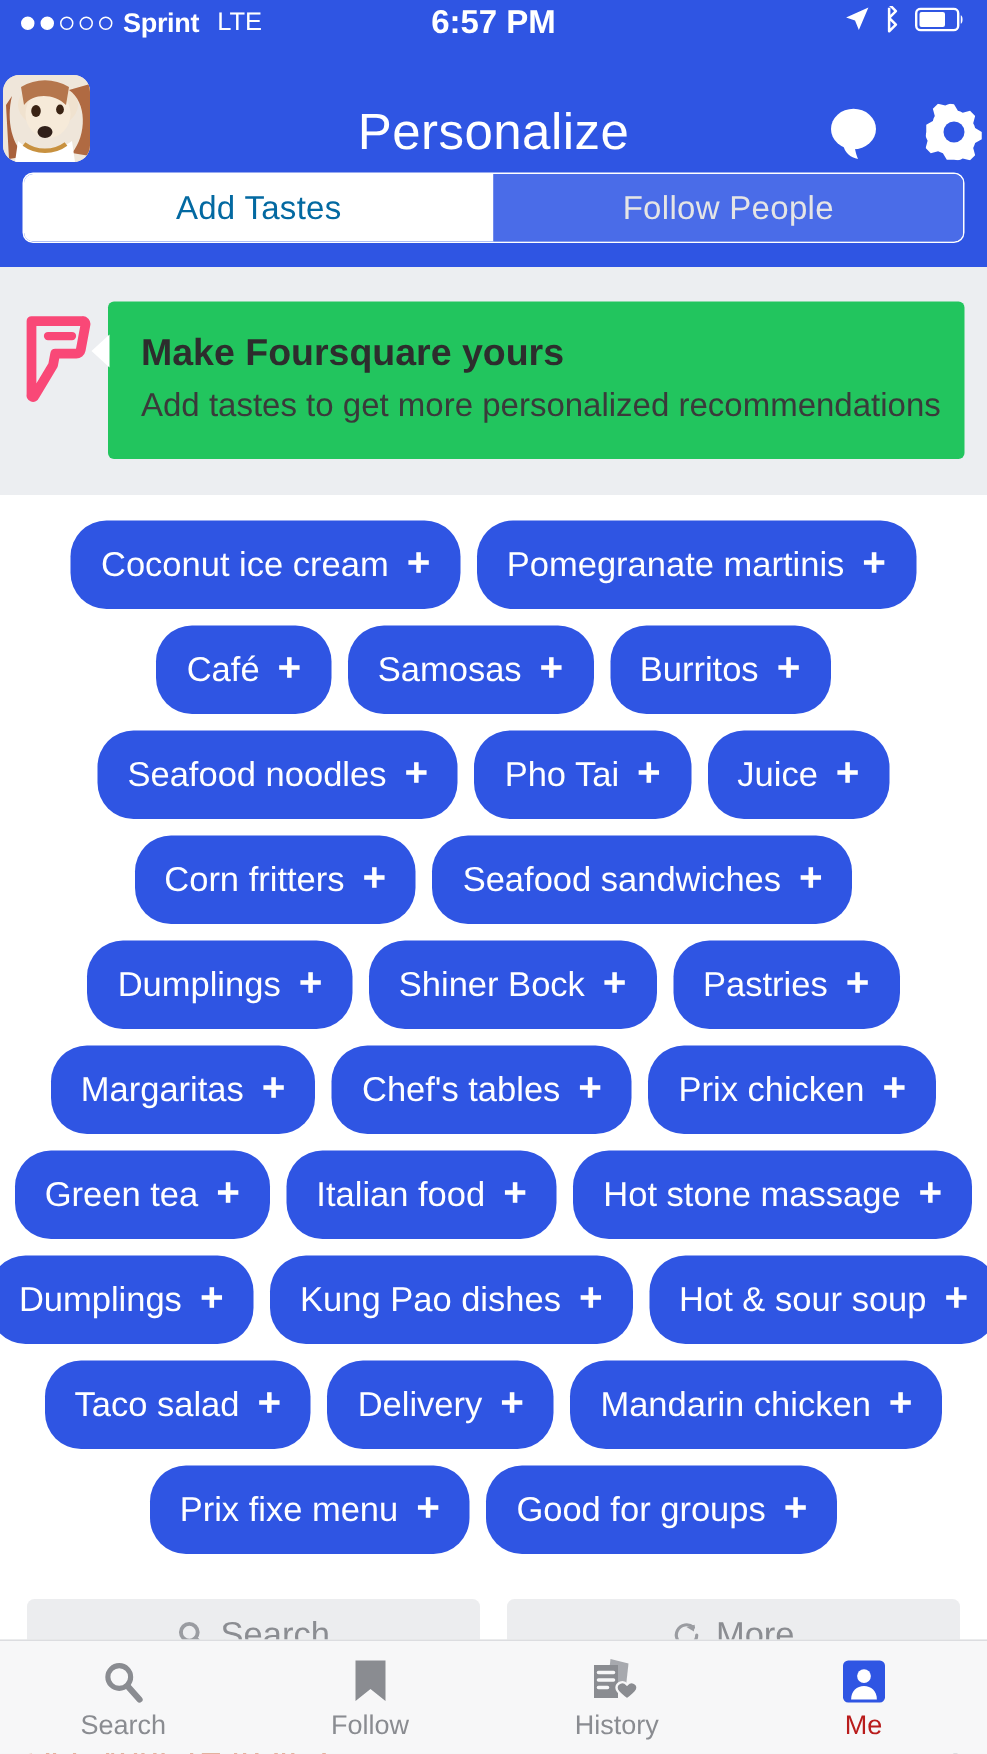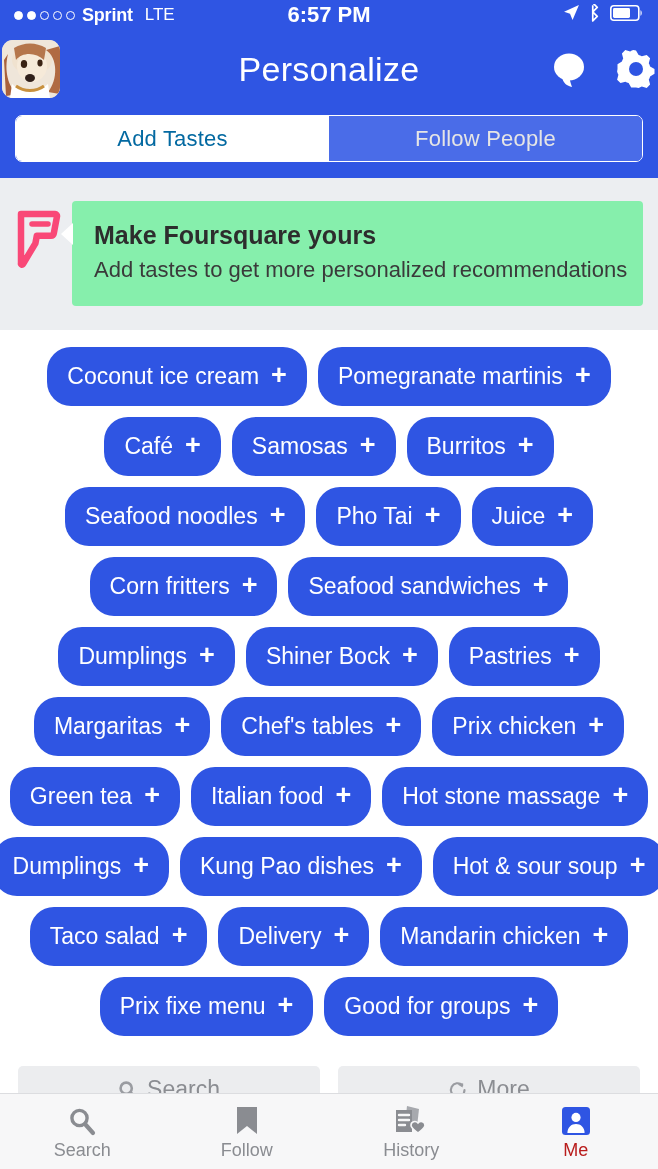--- a/index.html
+++ b/index.html
@@ -23,21 +23,21 @@
   .carrier{ font-size:18px; font-weight:bold; letter-spacing:-0.2px; }
   .lte{ font-size:17px; font-weight:normal; margin-left:5px; letter-spacing:0; }
   .sb-center{
     position:absolute; left:0; right:0; text-align:center;
     font-size:22px; font-weight:bold; pointer-events:none;
   }
   .sb-right{ margin-left:auto; display:flex; align-items:center; gap:9px; position:relative; z-index:2;}
 
   
   .navbar{
-    height:78px; background:#2f55e3; display:flex; align-items:center;
+    height:78px; background:#2f55e3; display:flex; align-items:flex-end;
     padding:0 2px; position:relative;
   }
   .avatar{
     width:58px; height:58px; border-radius:11px; overflow:hidden;
     flex:0 0 auto; background:#e8e0d6; position:relative;
   }
   .avatar svg{ display:block; width:100%; height:100%; }
   .nav-title{
     position:absolute; left:0; right:0; text-align:center;
     color:#ffffff; font-size:34px; font-weight:300;
@@ -56,21 +56,21 @@
     flex:1; display:flex; align-items:center; justify-content:center;
     font-size:22px; letter-spacing:0.2px;
   }
   .seg-btn.active{ background:#ffffff; color:#0369a1; }
   .seg-btn.inactive{ background:#4a6ce8; color:#e5e5e5; }
 
   
   .banner-area{ background:#eceef1; padding:23px 15px 24px 15px; display:flex; align-items:flex-start; }
   .fsq-logo{ width:46px; height:58px; flex:0 0 auto; margin-top:9px; }
   .bubble{
-    position:relative; flex:1; background:#86efac; border-radius:4px;
+    position:relative; flex:1; background:#22c55e; border-radius:4px;
     padding:19px 12px 22px 22px; margin-left:11px;
   }
   .bubble:before{
     content:""; position:absolute; left:-11px; top:22px;
     border-top:11px solid transparent; border-bottom:11px solid transparent;
     border-right:12px solid #ffffff;
   }
   .bn-title{ font-size:25px; font-weight:bold; color:#2d2d2d; line-height:1.26; }
   .bn-sub{ font-size:22px; color:#3a3a3a; line-height:1.33; margin-top:3px; }
 

